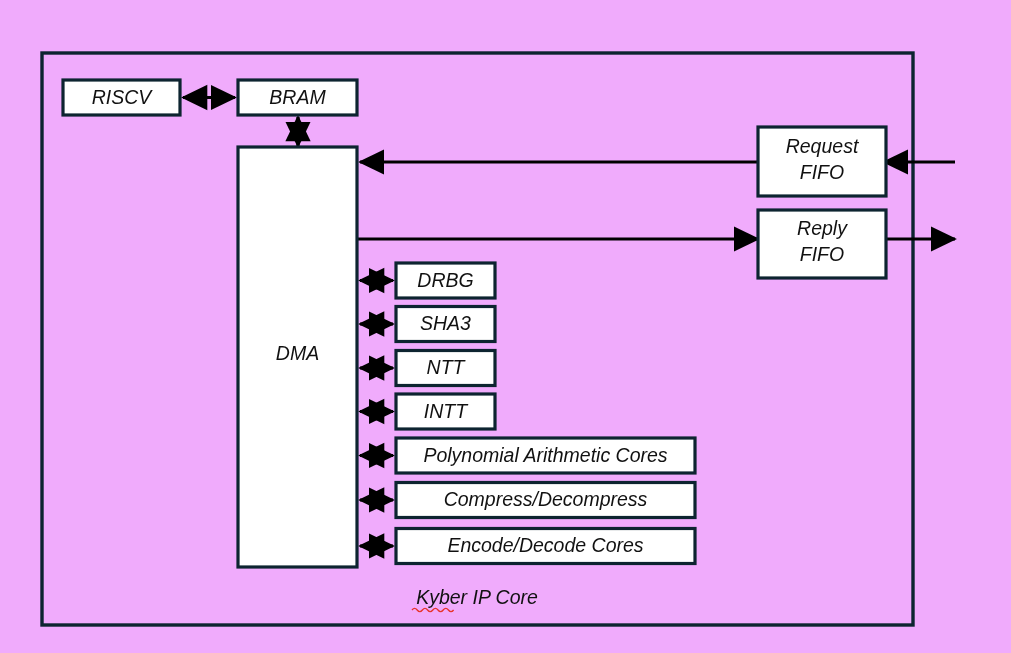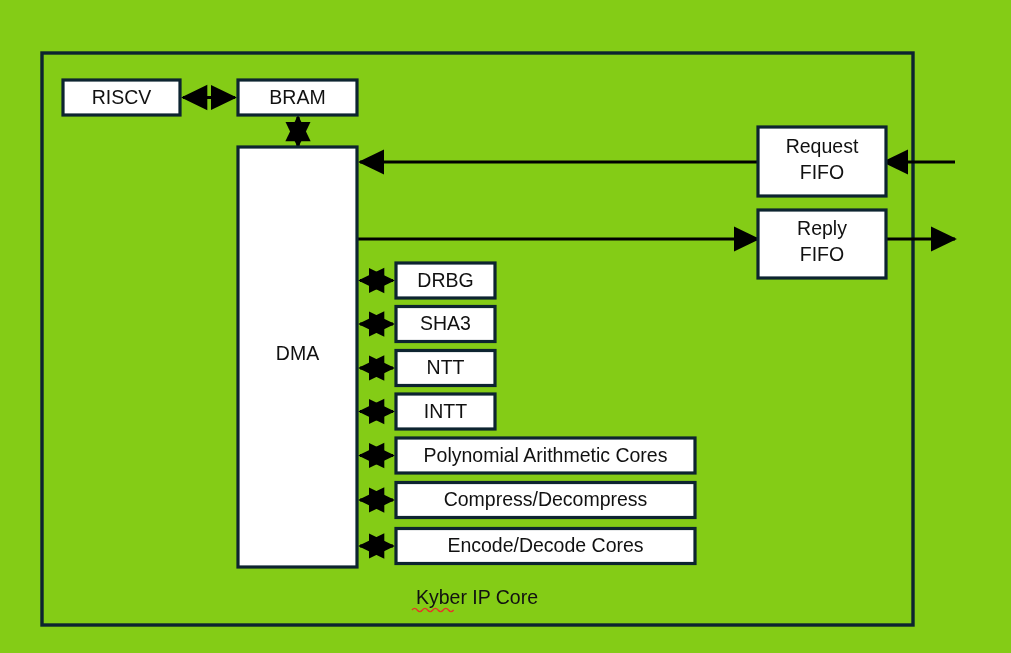--- a/index.html
+++ b/index.html
@@ -10,21 +10,22 @@
   body {
     width: 1011px;
     height: 653px;
     overflow: hidden;
     font-family: "Liberation Sans", sans-serif;
   }
   #diagram-root {
     position: relative;
     width: 1011px;
     height: 653px;
-    background: #84cc16;
+    background: #f0abfc;
+    font-style: italic;
   }
   svg#diagram-svg {
     position: absolute;
     left: 0;
     top: 0;
     width: 1011px;
     height: 653px;
     display: block;
   }
   .blk-rect {

